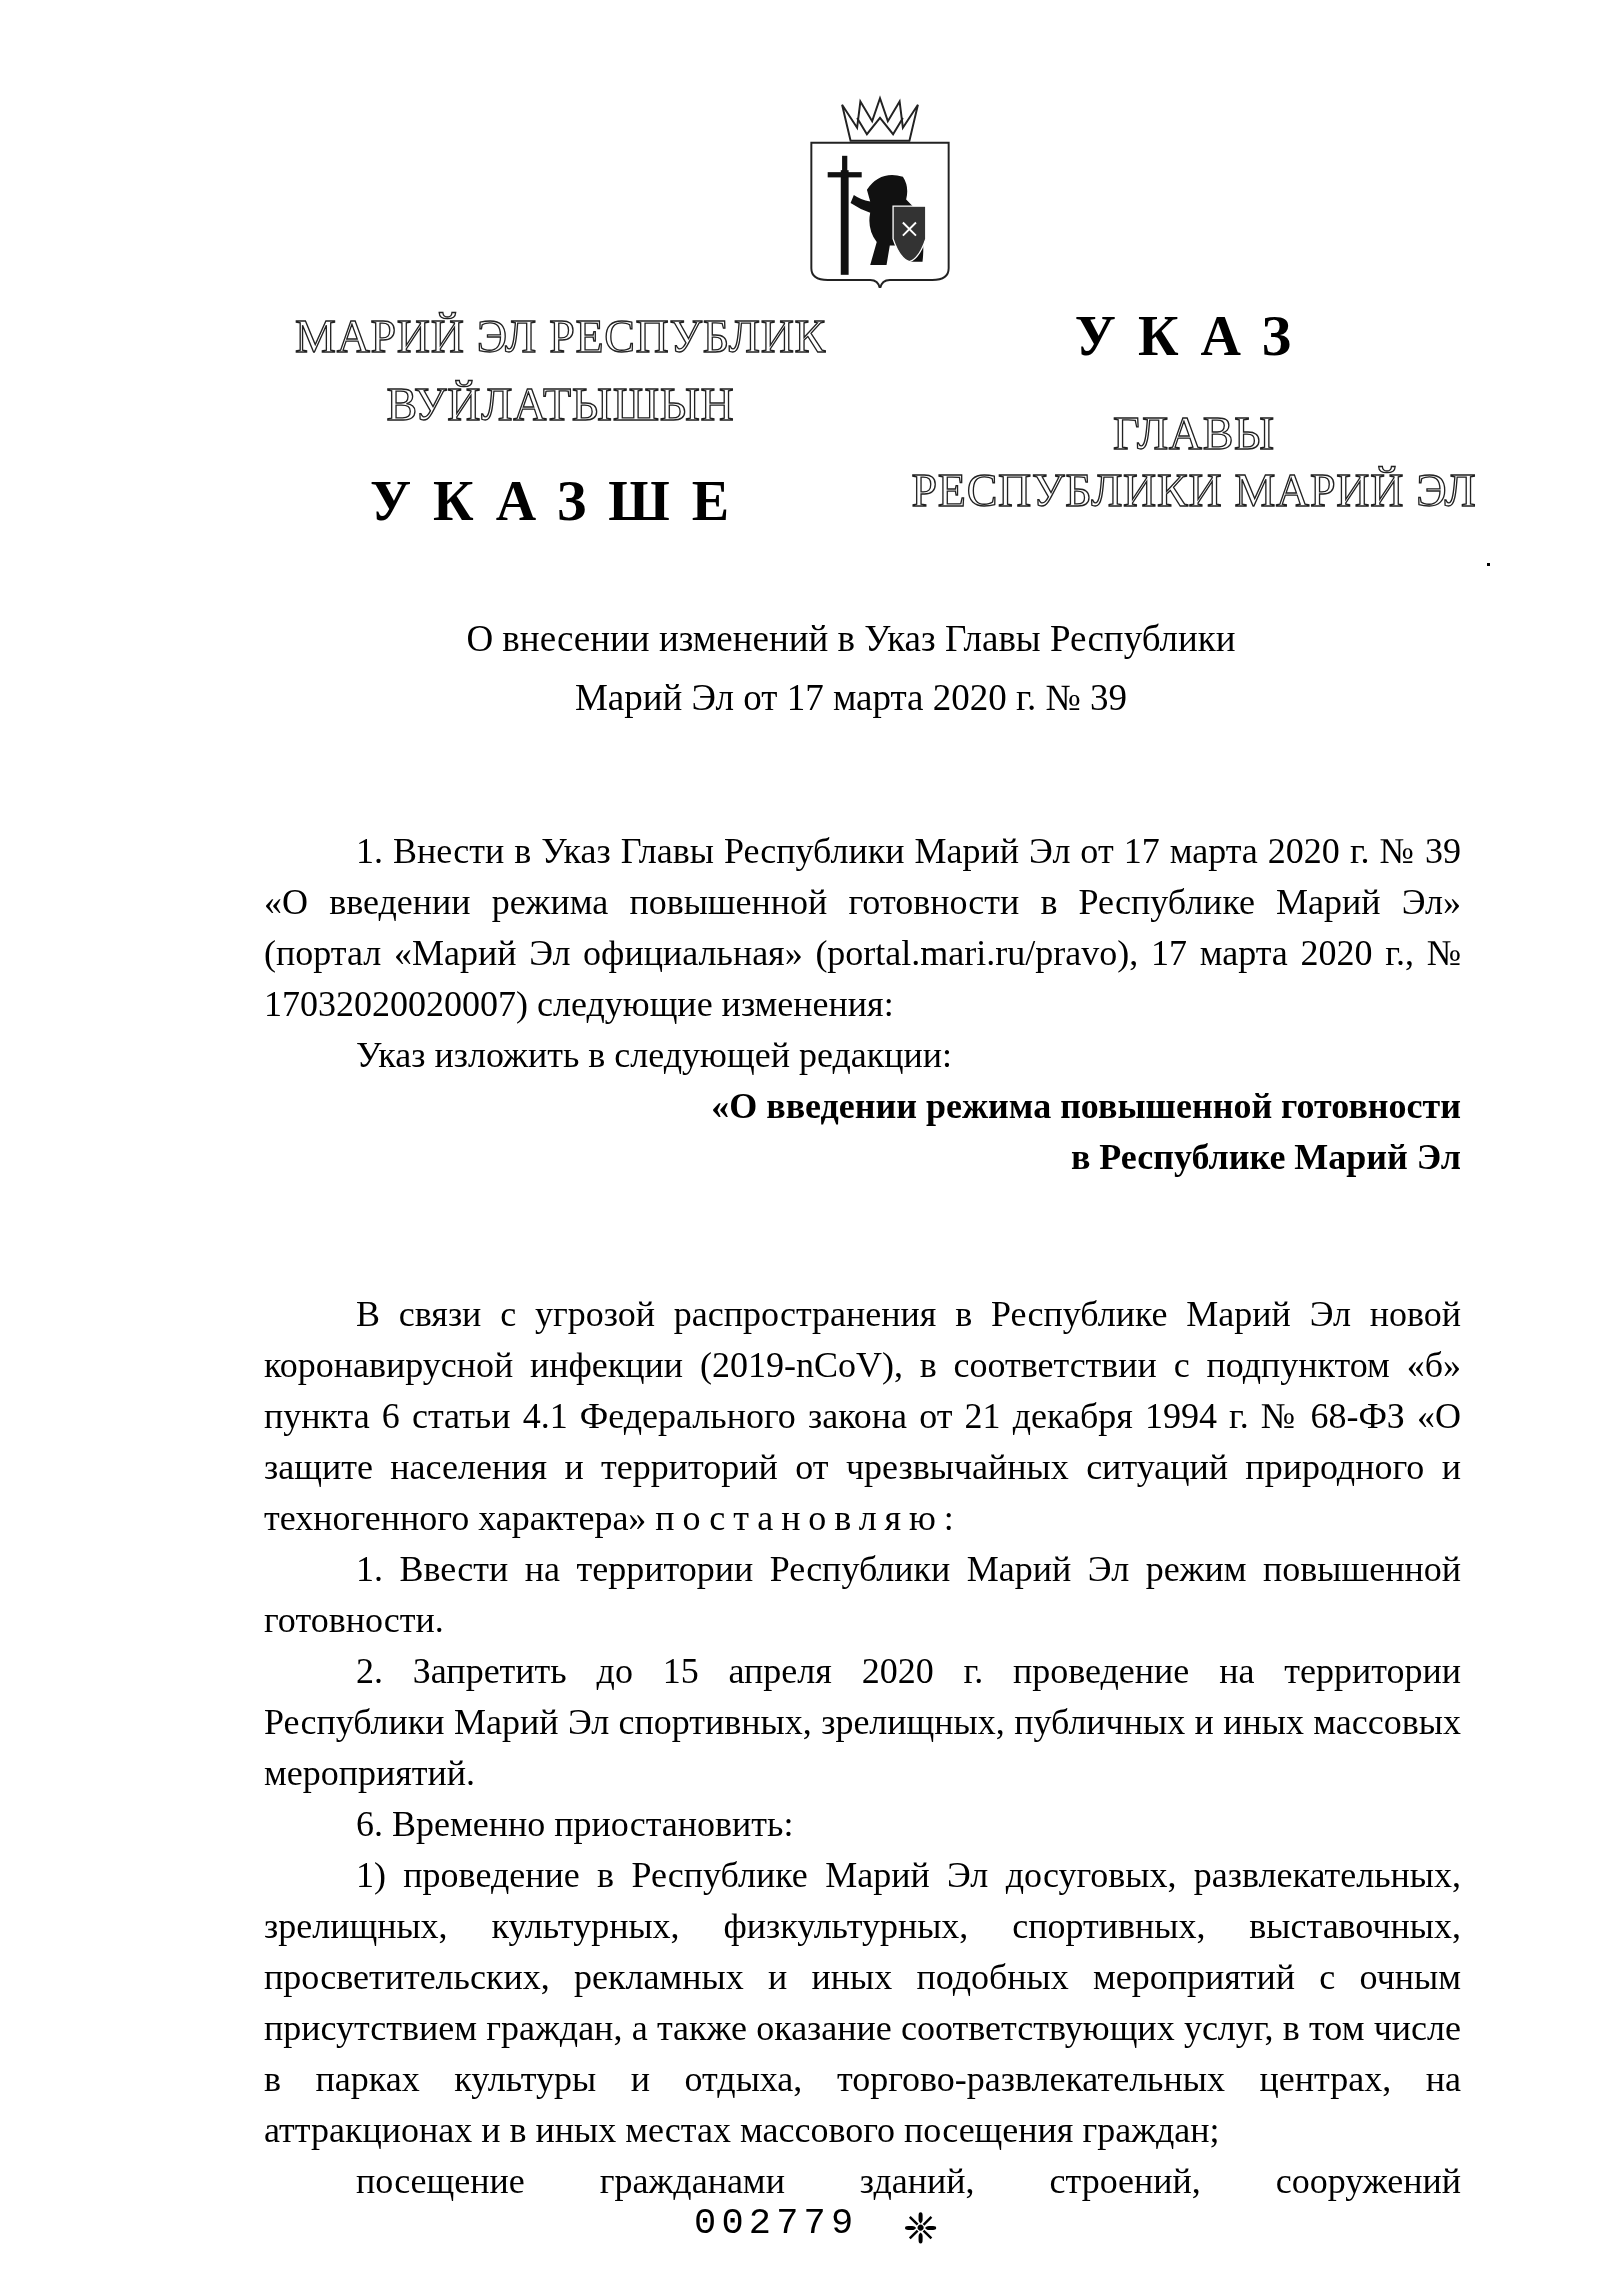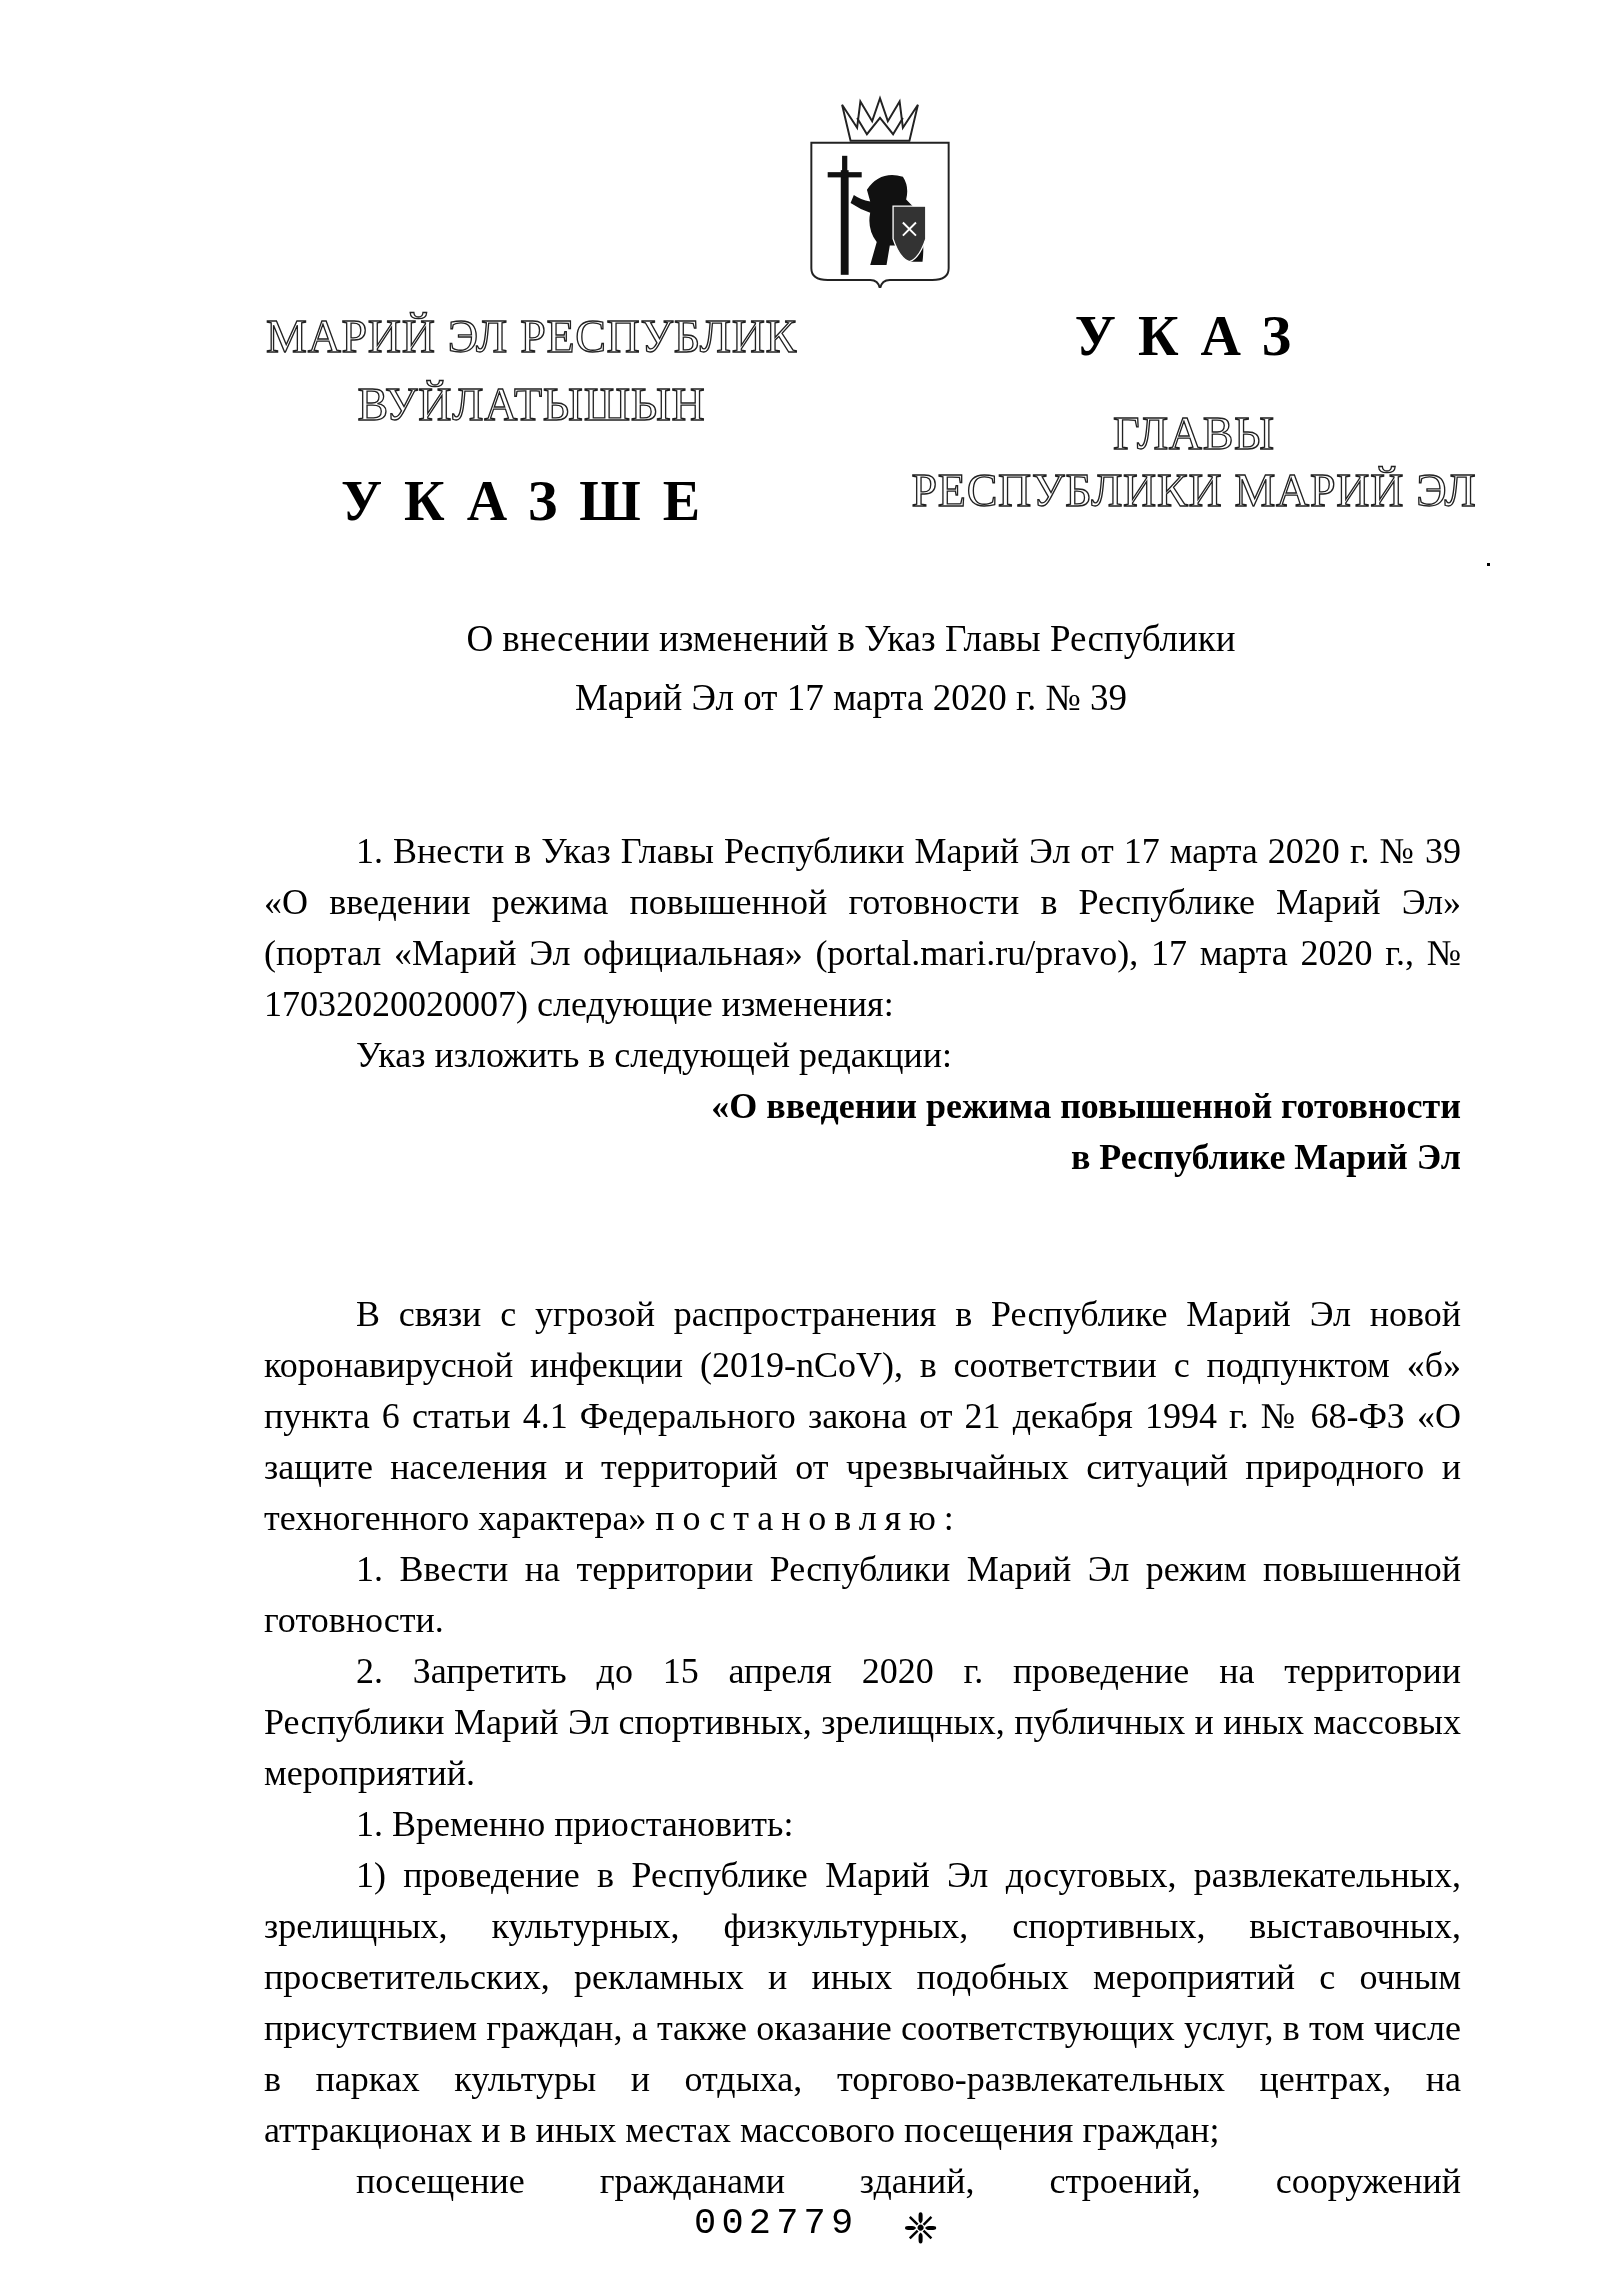--- a/index.html
+++ b/index.html
@@ -1,20 +1,20 @@
 <!DOCTYPE html>
 <html style="font-size:10.5px"><head>
 <meta charset="utf-8">
 <style>
   html, body { margin:0; padding:0; background:#ffffff; }
   body { width:1623px; height:2295px; position:relative; overflow:hidden;
          font-family:"Liberation Serif","DejaVu Serif",serif; color:#000; }
   .abs { position:absolute; }
   .emblem { left:795px; top:72px; width:170px; height:216px; }
-  .hdr-left { left:237px; top:311px; width:589px; text-align:center; }
+  .hdr-left { left:266px; top:311px; width:589px; text-align:center; }
   .hdr-right { left:883px; top:308px; width:622px; text-align:center; }
   .outline-text { font-size:46px; letter-spacing:0.7px; color:#fff;
         -webkit-text-stroke:1.3px #222; text-shadow:0 0 0.7px #444; line-height:1.15; font-weight:normal; }
   .big-bold { font-size:56px; font-weight:bold; letter-spacing:22px; line-height:1; }
   .title { left:393px; top:609px; width:916px; text-align:center; font-size:37px; font-weight:normal; line-height:59px; }
   .body { left:264px; width:1197px; font-size:36px; line-height:51px; text-align:justify; }
   .p { margin:0; text-indent:92px; text-align:justify; text-align-last:auto; }
   .lastline-justify { text-align-last:justify; }
   .center-bold { text-align:right; font-weight:bold; margin:0; text-indent:0; }
   .spaced { letter-spacing:7.9px; }
@@ -65,20 +65,20 @@
   <p class="p">1. Внести в Указ Главы Республики Марий Эл от 17 марта 2020 г. № 39 «О введении режима повышенной готовности в Республике Марий Эл» (портал «Марий Эл официальная» (portal.mari.ru/pravo), 17 марта 2020 г., № 17032020020007) следующие изменения:</p>
   <p class="p">Указ изложить в следующей редакции:</p>
   <p class="center-bold">«О введении режима повышенной готовности</p>
   <p class="center-bold">в Республике Марий Эл</p>
 </div>
 
 <div class="abs body" style="top:1281px;margin-top:8px;">
   <p class="p"><span>В связи с угрозой распространения в Республике Марий Эл новой коронавирусной инфекции (2019-nCoV), в соответствии с подпунктом «б» пункта 6 статьи 4.1 Федерального закона от 21 декабря 1994 г. № 68-ФЗ «О защите населения и территорий от чрезвычайных ситуаций природного и техногенного характера»</span> <span class="spaced">постановляю:</span></p>
   <p class="p">1. Ввести на территории Республики Марий Эл режим повышенной готовности.</p>
   <p class="p">2. Запретить до 15 апреля 2020 г. проведение на территории Республики Марий Эл спортивных, зрелищных, публичных и иных массовых мероприятий.</p>
-  <p class="p">1. Временно приостановить:</p>
+  <p class="p">6. Временно приостановить:</p>
   <p class="p">1) проведение в Республике Марий Эл досуговых, развлекательных, зрелищных, культурных, физкультурных, спортивных, выставочных, просветительских, рекламных и иных подобных мероприятий с очным присутствием граждан, а также оказание соответствующих услуг, в том числе в парках культуры и отдыха, торгово-развлекательных центрах, на аттракционах и в иных местах массового посещения граждан;</p>
   <p class="p lastline-justify">посещение гражданами зданий, строений, сооружений</p>
 </div>
 
 <div class="abs footer">002779</div>
 <div class="abs ornament">❈</div>
 
 
 </body></html>

